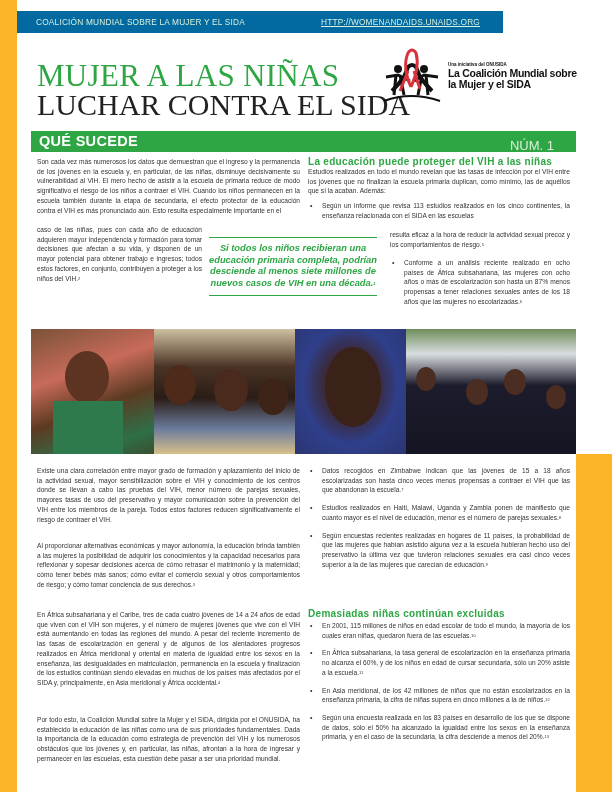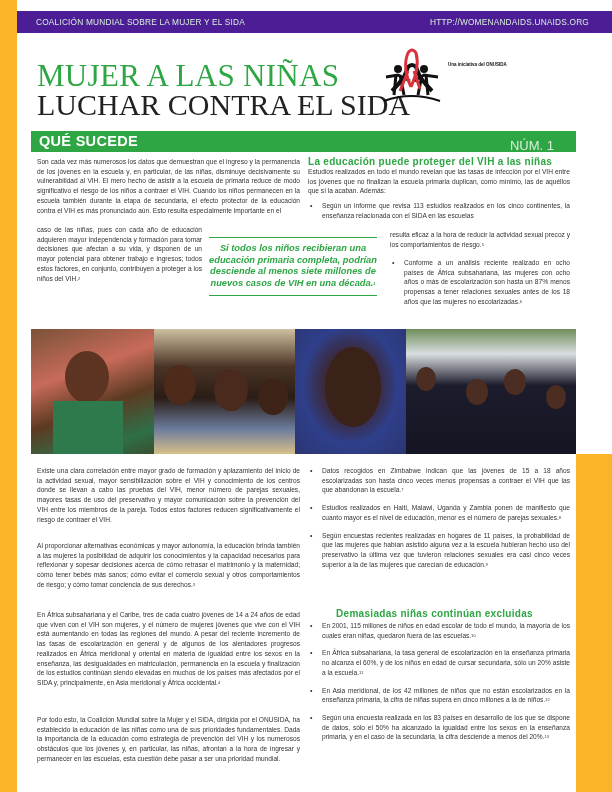--- a/index.html
+++ b/index.html
@@ -1,23 +1,23 @@
 <!DOCTYPE html>
 <html><head>
 <meta charset="utf-8">
 <style>
   html, body { margin:0; padding:0; }
   body { width:612px; height:792px; position:relative; background:#ffffff; overflow:hidden;
          font-family:"Liberation Sans", sans-serif; color:#2b2b2b; }
   .ybar-left { position:absolute; left:0; top:0; width:17px; height:792px; background:#fbb427; }
   .ybar-right { position:absolute; left:576px; top:454px; width:36px; height:338px; background:#fbb427; }
-  .topbar { position:absolute; left:17px; top:11px; width:595px; height:22px; background:#4c1d95;
+  .topbar { position:absolute; left:17px; top:11px; width:486px; height:22px; background:#0369a1;
             color:#d8f0dc; font-size:8.3px; letter-spacing:0.2px; }
   .topbar .l { position:absolute; left:19px; top:6px; }
-  .topbar .r { position:absolute; right:23px; top:6px; }
+  .topbar .r { position:absolute; right:23px; top:6px;text-decoration:underline; }
   .title1 { position:absolute; left:37px; top:58px; font-family:"Liberation Serif", serif;
             font-size:31px; color:#2ea644; letter-spacing:0.3px; white-space:nowrap; }
   .title2 { position:absolute; left:37px; top:88px; font-family:"Liberation Serif", serif;
             font-size:30px; color:#222; white-space:nowrap; }
   .logo { position:absolute; left:378px; top:47px; width:200px; height:60px; }
   .logo .small { position:absolute; left:70px; top:15px; font-size:4.5px; font-weight:bold; color:#111; }
   .logo .big { position:absolute; left:70px; top:21px; font-size:10.5px; font-weight:bold; color:#111; line-height:11px; letter-spacing:-0.3px; }
   .secbar { position:absolute; left:31px; top:131px; width:545px; height:21px; background:#2ea644; }
   .secbar .t { position:absolute; left:8px; top:2px; font-size:14.5px; font-weight:bold; color:#fff; letter-spacing:0.3px;text-align:right; }
   .secbar .n { position:absolute; right:22px; top:7px; font-size:13px; color:#d8f0dc; }
@@ -55,20 +55,24 @@
   <svg width="68" height="60" viewBox="0 0 68 60" style="position:absolute;left:0;top:0;">
     <path d="M14 44 Q20 38 26 30 L30 20 Q34 16 38 20 L42 30 Q48 38 54 44" stroke="#111" stroke-width="4" fill="none"></path>
     <circle cx="20" cy="22" r="4" fill="#111"></circle>
     <circle cx="46" cy="22" r="4" fill="#111"></circle>
     <path d="M8 30 L20 28 L32 34 M36 34 L46 28 L60 30" stroke="#111" stroke-width="3" fill="none"></path>
     <path d="M18 28 L16 48 M22 28 L26 48 M44 28 L40 48 M48 28 L50 48" stroke="#111" stroke-width="3"></path>
     <path d="M6 54 Q33 44 62 54" stroke="#111" stroke-width="2" fill="none"></path>
     <path d="M33 40 Q24 20 30 6 Q34 0 38 6 Q42 20 33 40 M30 24 L22 44 M36 24 L42 42" stroke="#d9323b" stroke-width="3" fill="none"></path>
   </svg>
   <div class="small">Una iniciativa del ONUSIDA</div>
+  <div class="big">
+    <div>La Coalición Mundial sobre</div>
+    <div>la Mujer y el SIDA</div>
+  </div>
 </div>
 
 <div class="secbar">
   <span class="t">QUÉ SUCEDE</span>
   <span class="n">NÚM. 1</span>
 </div>
 
 <div class="p" style="left:37px; top:157px; width:263px;">Son cada vez más numerosos los datos que demuestran que el ingreso y la permanencia de los jóvenes en la escuela y, en particular, de las niñas, disminuye decisivamente su vulnerabilidad al VIH. El mero hecho de asistir a la escuela de primaria reduce de modo significativo el riesgo de los niños a contraer el VIH. Cuando los niños permanecen en la escuela también durante la etapa de secundaria, el efecto protector de la educación contra el VIH es más pronunciado aún. Esto resulta especialmente importante en el</div>
 <div class="p" style="left:37px; top:225px; width:165px;"><span>caso de las niñas, pues con cada año de educación adquieren mayor independencia y formación para tomar decisiones que afectan a su vida, y disponen de un mayor potencial para obtener trabajo e ingresos; todos estos factores, en conjunto, contribuyen a proteger a los niños del VIH.</span><sup>2</sup></div>
 
@@ -108,19 +112,19 @@
 <div class="p" style="left:37px; top:466px; width:263px;">Existe una clara correlación entre mayor grado de formación y aplazamiento del inicio de la actividad sexual, mayor sensibilización sobre el VIH y conocimiento de los centros donde se llevan a cabo las pruebas del VIH, menor número de parejas sexuales, mayores tasas de uso del preservativo y mayor comunicación sobre la prevención del VIH entre los miembros de la pareja. Todos estos factores reducen significativamente el riesgo de contraer el VIH.</div>
 <div class="p" style="left:37px; top:541px; width:263px;"><span>Al proporcionar alternativas económicas y mayor autonomía, la educación brinda también a las mujeres la posibilidad de adquirir los conocimientos y la capacidad necesarios para reflexionar y sopesar decisiones acerca de cómo retrasar el matrimonio y la maternidad; cómo tener bebés más sanos; cómo evitar el comercio sexual y otros comportamientos de riesgo; y cómo tomar conciencia de sus derechos.</span><sup>3</sup></div>
 <div class="p" style="left:37px; top:610px; width:263px;"><span>En África subsahariana y el Caribe, tres de cada cuatro jóvenes de 14 a 24 años de edad que viven con el VIH son mujeres, y el número de mujeres jóvenes que vive con el VIH está aumentando en todas las regiones del mundo. A pesar del reciente incremento de las tasas de escolarización en general y de algunos de los alentadores progresos realizados en África meridional y oriental en materia de igualdad entre los sexos en la enseñanza, las desigualdades en matriculación, permanencia en la escuela y finalización de los estudios continúan siendo elevadas en muchos de los países más afectados por el SIDA y, principalmente, en Asia meridional y África occidental.</span><sup>4</sup></div>
 <div class="p" style="left:37px; top:715px; width:263px;">Por todo esto, la Coalición Mundial sobre la Mujer y el SIDA, dirigida por el ONUSIDA, ha establecido la educación de las niñas como una de sus prioridades fundamentales. Dada la importancia de la educación como estrategia de prevención del VIH y los numerosos obstáculos que los jóvenes y, en particular, las niñas, afrontan a la hora de ingresar y permanecer en las escuelas, esta cuestión debe pasar a ser una prioridad mundial.</div>
 
 <ul class="b" id="lower-bullets" style="left:308px; top:466px; width:262px;">
     <li style="margin-bottom: 8px;"><span>Datos recogidos en Zimbabwe indican que las jóvenes de 15 a 18 años escolarizadas son hasta cinco veces menos propensas a contraer el VIH que las que abandonan la escuela.</span><sup>7</sup></li>
     <li style="margin-bottom: 8px;"><span>Estudios realizados en Haití, Malawi, Uganda y Zambia ponen de manifiesto que cuanto mayor es el nivel de educación, menor es el número de parejas sexuales.</span><sup>8</sup></li>
     <li style="margin-bottom: 8px;"><span>Según encuestas recientes realizadas en hogares de 11 países, la probabilidad de que las mujeres que habían asistido alguna vez a la escuela hubieran hecho uso del preservativo la última vez que tuvieron relaciones sexuales era casi cinco veces superior a la de las mujeres que carecían de educación.</span><sup>9</sup></li>
   </ul>
-<div class="sub" style="left:308px; top:608px;margin-left:28px;">Demasiadas niñas continúan excluidas</div>
+<div class="sub" style="left:308px; top:608px;">Demasiadas niñas continúan excluidas</div>
 <ul class="b" id="excluded-bullets" style="left:308px; top:621px; width:262px;">
     <li style="margin-bottom: 8px;"><span>En 2001, 115 millones de niños en edad escolar de todo el mundo, la mayoría de los cuales eran niñas, quedaron fuera de las escuelas.</span><sup>10</sup></li>
     <li style="margin-bottom: 8px;"><span>En África subsahariana, la tasa general de escolarización en la enseñanza primaria no alcanza el 60%, y de los niños en edad de cursar secundaria, sólo un 20% asiste a la escuela.</span><sup>11</sup></li>
     <li style="margin-bottom: 8px;"><span>En Asia meridional, de los 42 millones de niños que no están escolarizados en la enseñanza primaria, la cifra de niñas supera en cinco millones a la de niños.</span><sup>12</sup></li>
     <li style="margin-bottom: 8px;"><span>Según una encuesta realizada en los 83 países en desarrollo de los que se dispone de datos, sólo el 50% ha alcanzado la igualdad entre los sexos en la enseñanza primaria, y en el caso de la secundaria, la cifra desciende a menos del 20%.</span><sup>13</sup></li>
   </ul>
 
 </body></html>

